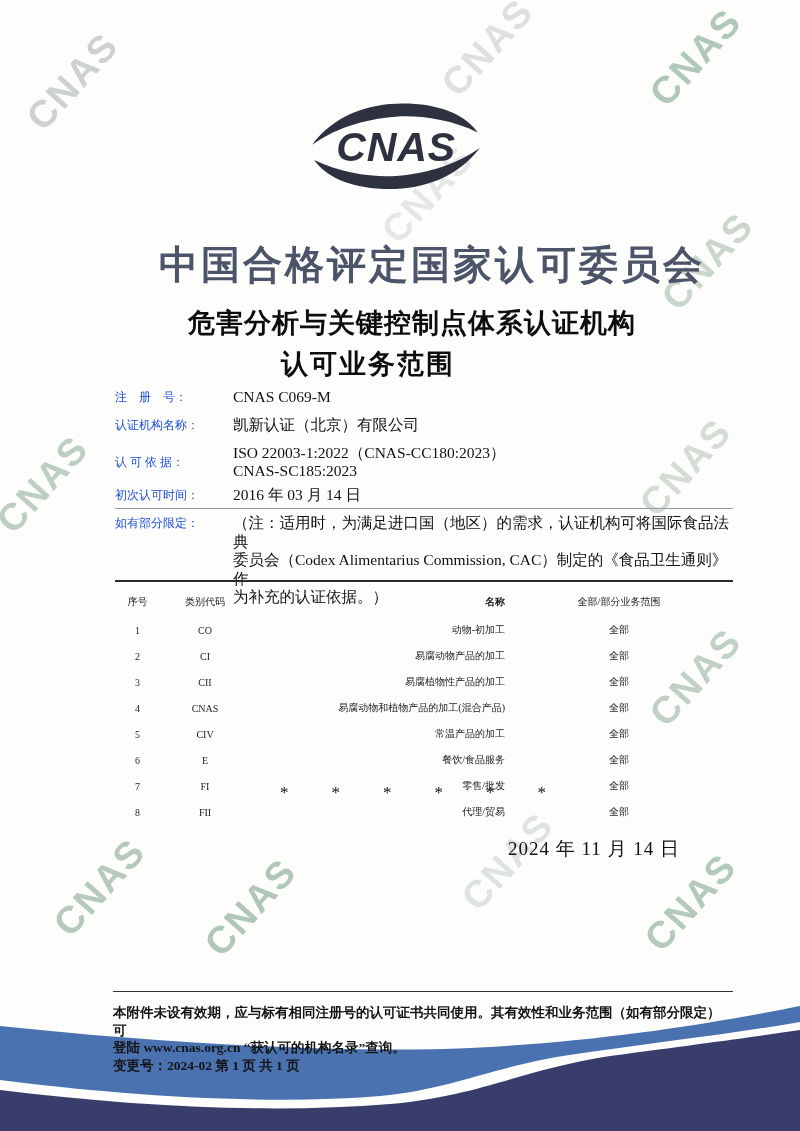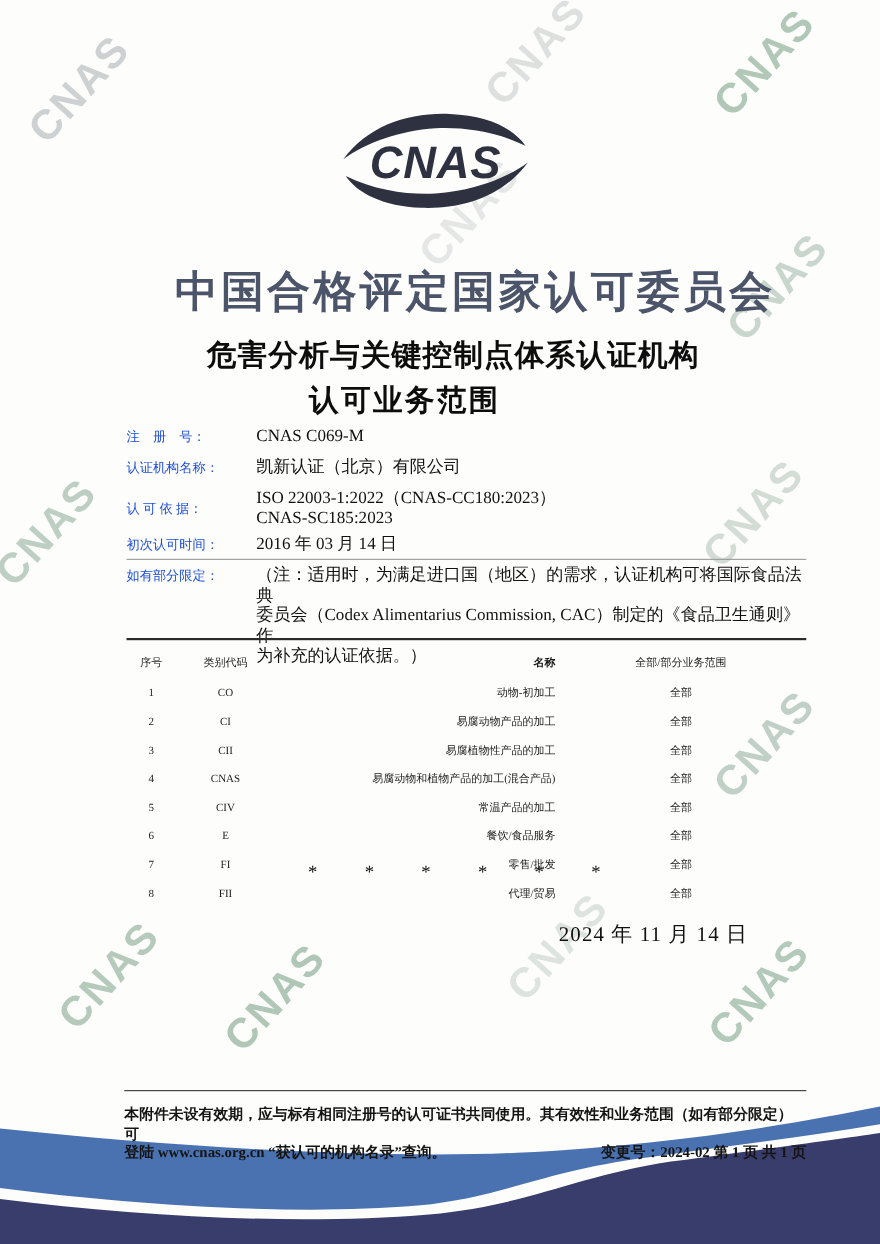--- a/index.html
+++ b/index.html
@@ -65,21 +65,21 @@
   .issue-date{
     position:absolute;left:508px;top:836px;z-index:1;
     font-size:19px;color:#111;letter-spacing:1px;
   }
   
   .footer-note{
     position:absolute;left:113px;top:991px;width:620px;z-index:2;
     border-top:1.5px solid #333;padding-top:12px;
     font-size:13.5px;font-weight:bold;color:#141414;line-height:17.5px;
   }
-  .fline2{display:flex;justify-content:space-between;}
+  .fline2{display:flex;justify-content:space-between;flex-direction:column;}
   .wave{position:absolute;left:0;bottom:0;width:800px;height:131px;z-index:1;}
 </style>
 </head>
 <body>
 
 <span class="wm" style="left:15px;top:60px;color:#c6cacb;opacity:.85">CNAS</span>
 <span class="wm" style="left:430px;top:26px;color:#d6d9d8;opacity:.8">CNAS</span>
 <span class="wm" style="left:638px;top:36px;color:#a9c3b1;opacity:.9">CNAS</span>
 <span class="wm" style="left:650px;top:240px;color:#bccdc2;opacity:.8">CNAS</span>
 <span class="wm" style="left:370px;top:173px;color:#dcdedd;opacity:.7">CNAS</span>

